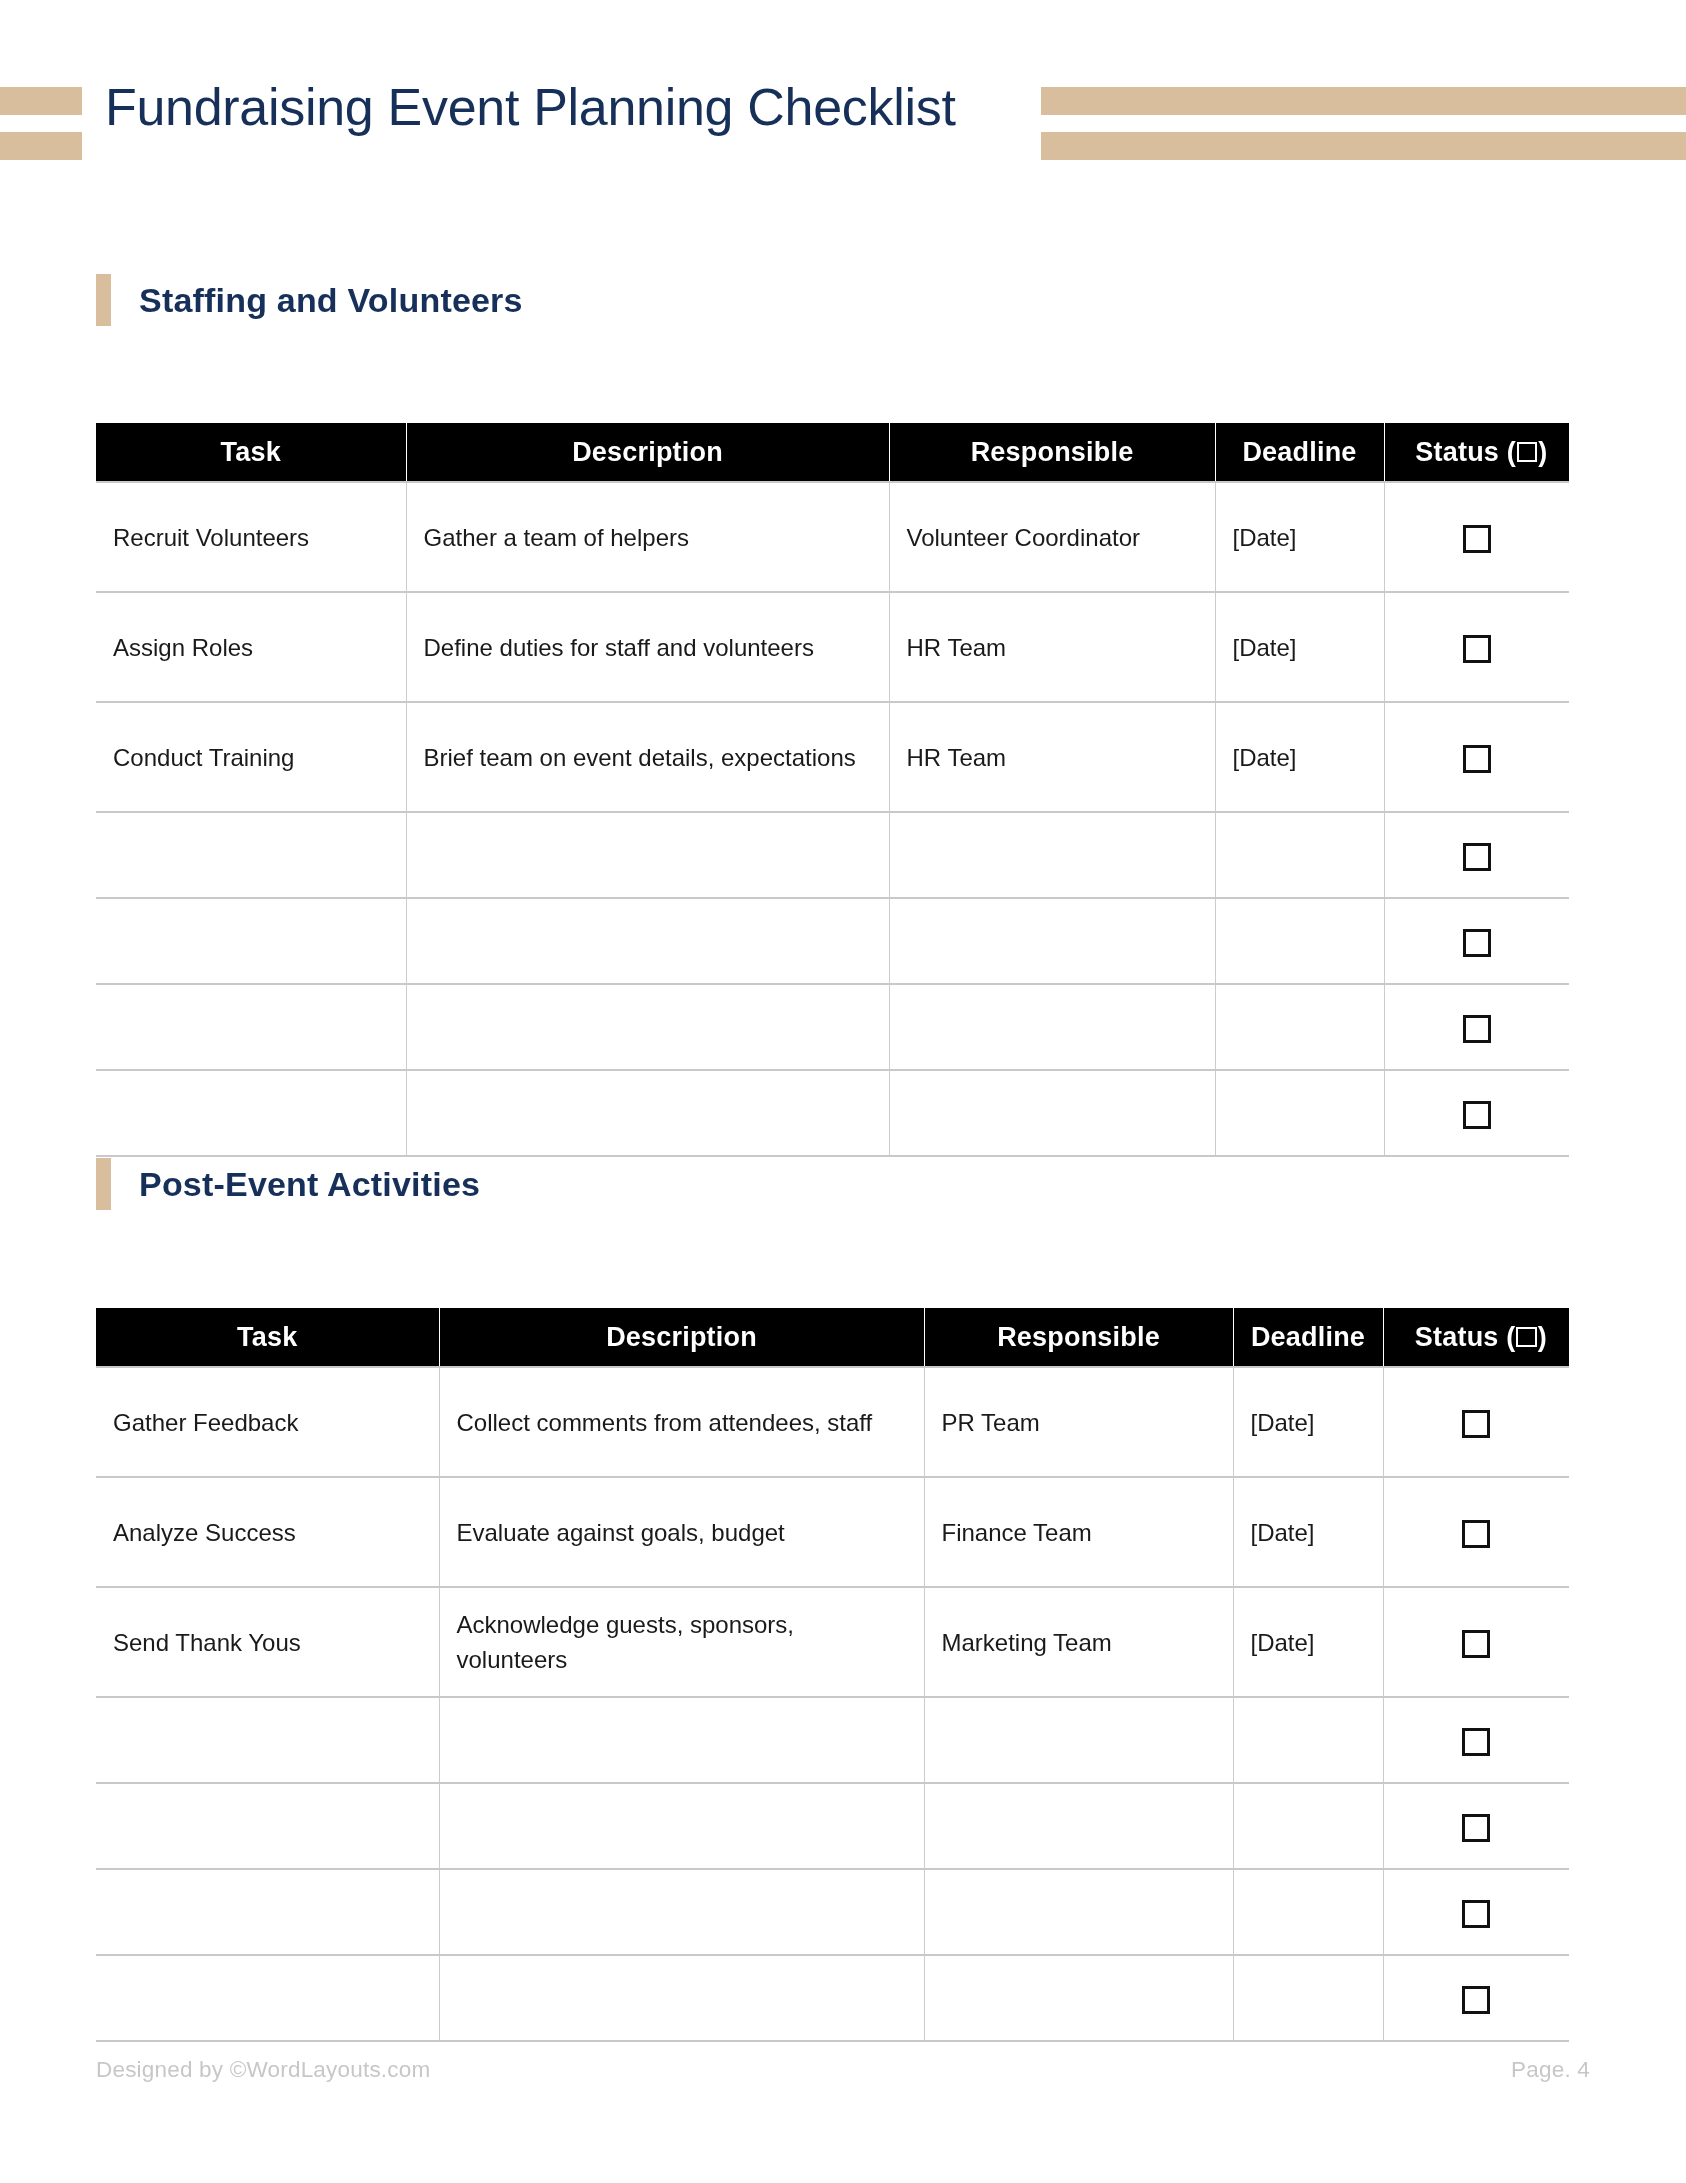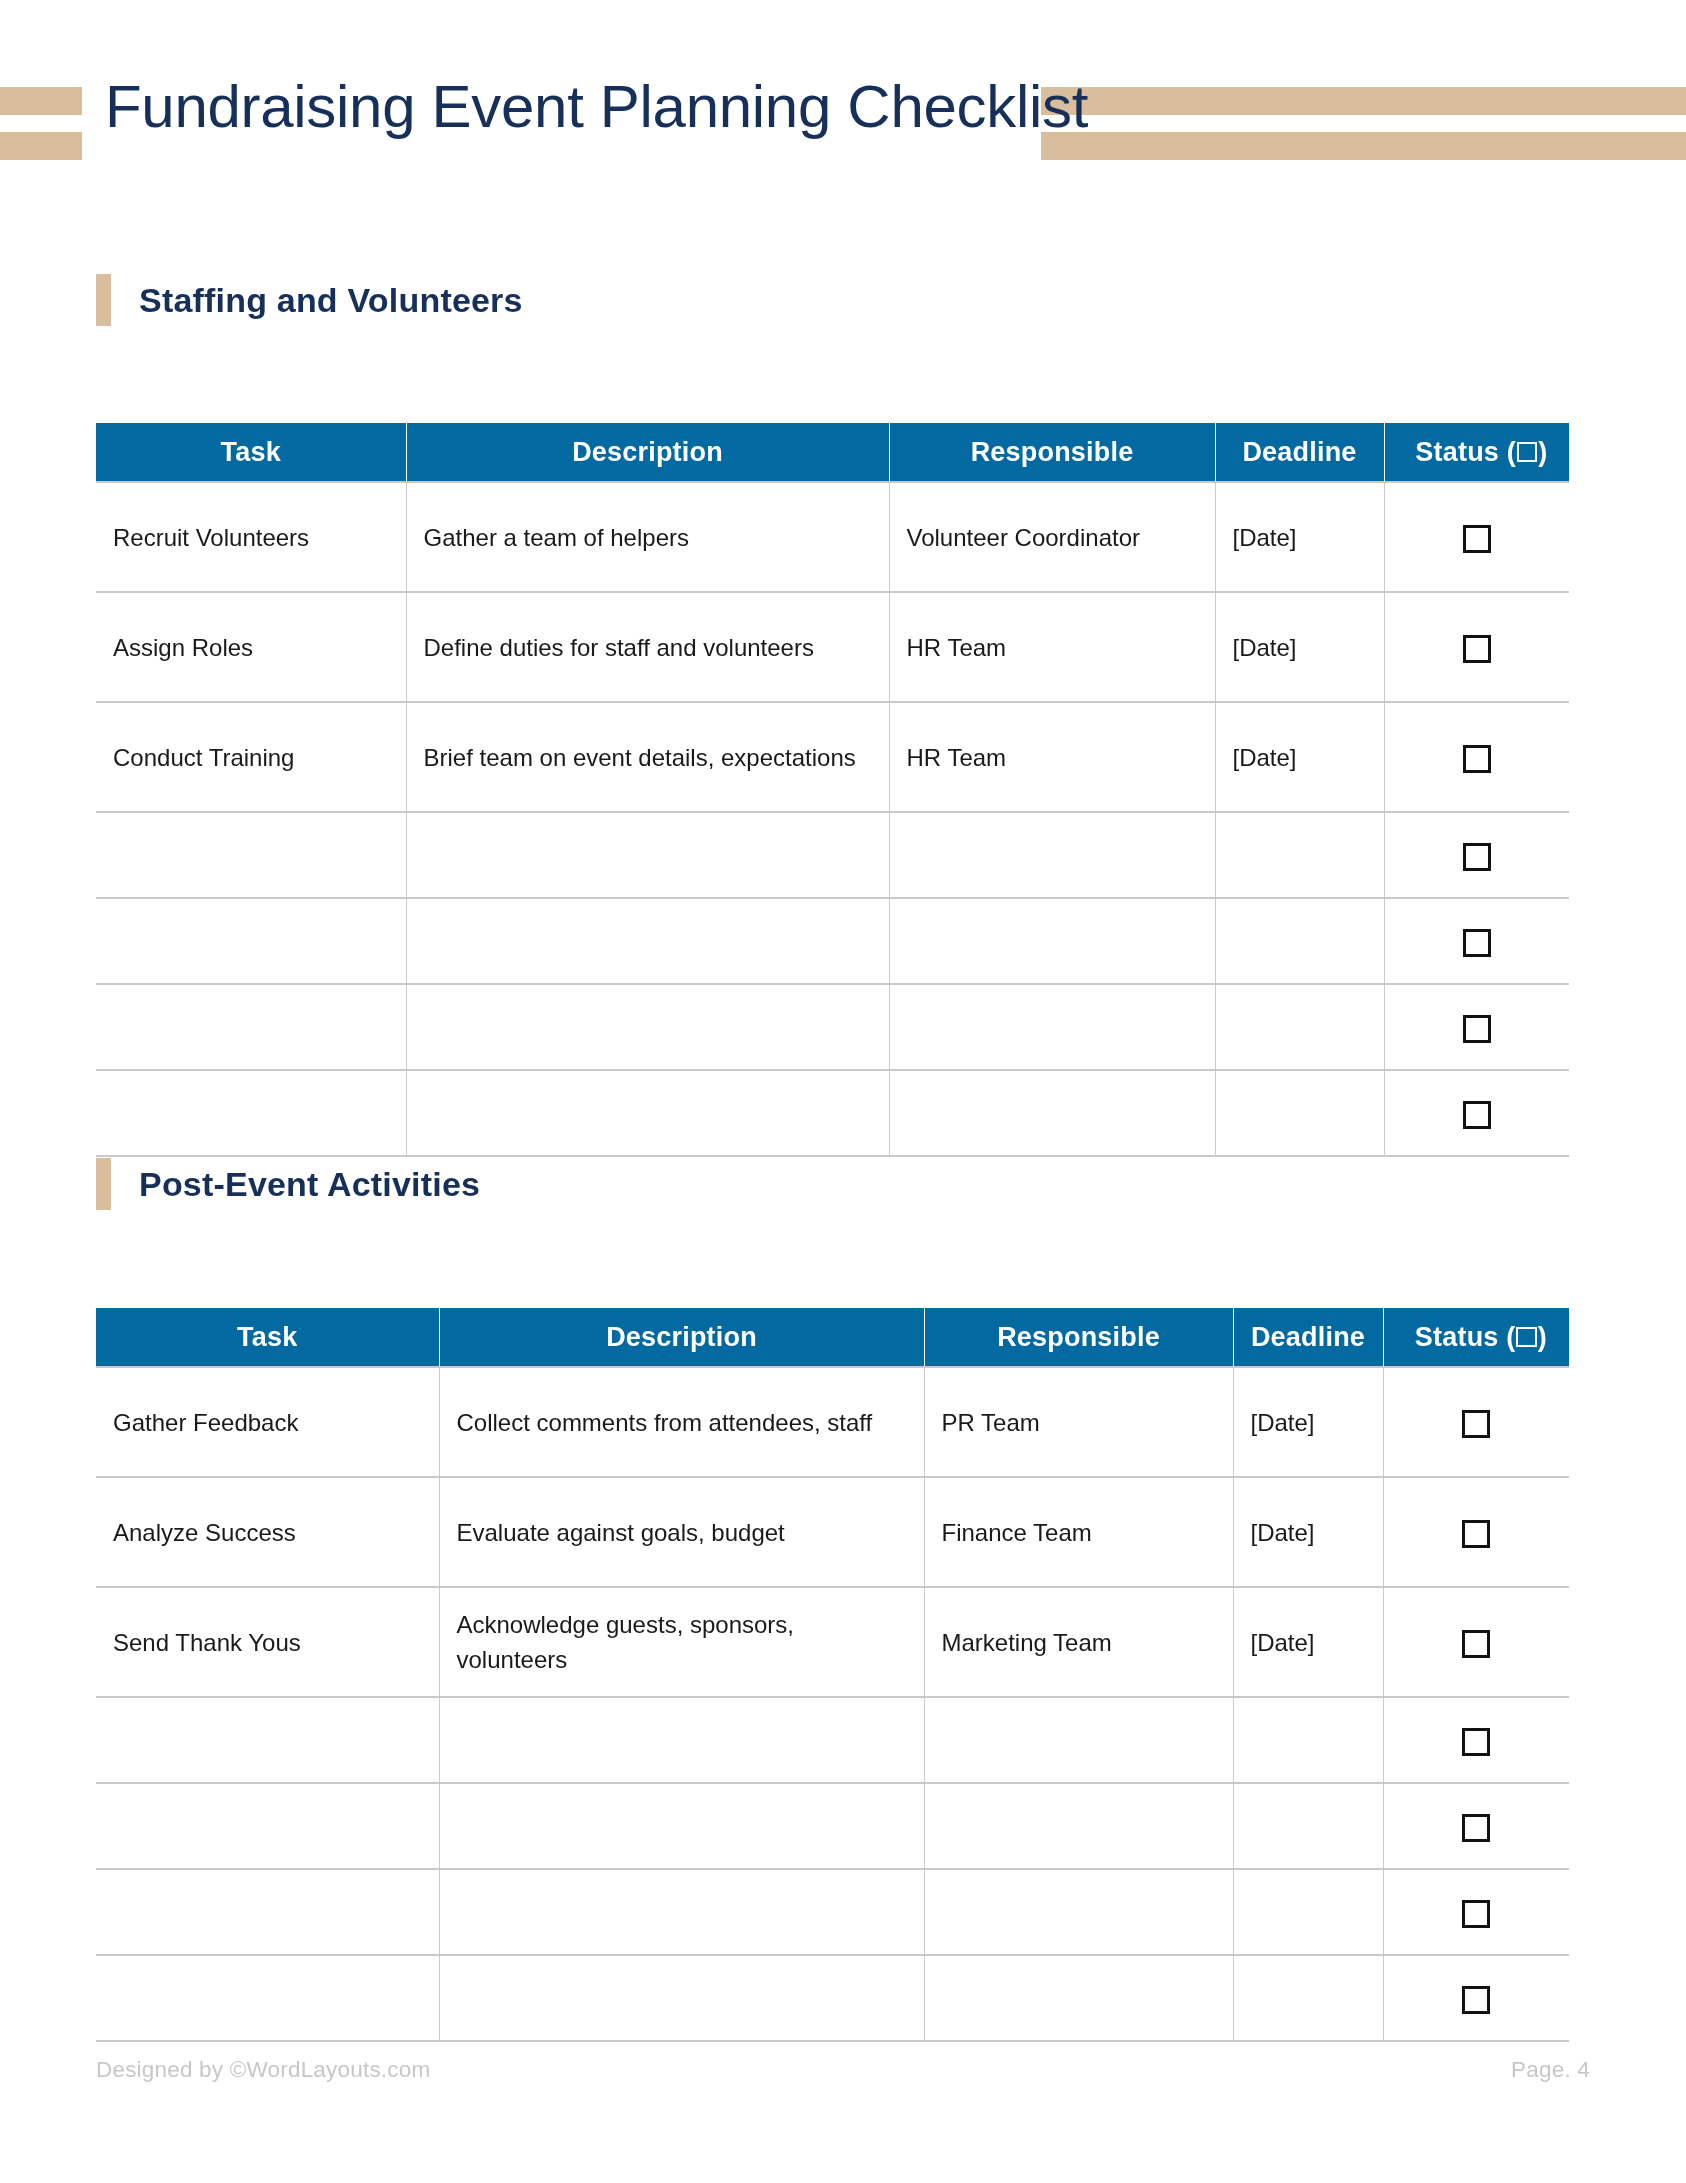--- a/index.html
+++ b/index.html
@@ -47,21 +47,21 @@
     height: 28px;
     background: #D9BE9E;
   }
   .rule-right.top { top: 87px; }
   .rule-right.bottom { top: 132px; }
 
   .doc-title {
     position: absolute;
     left: 105px;
     top: 74px;
-    font-size: 60px;
+    font-size: 52px;
     font-weight: 400;
     letter-spacing: -0.3px;
     color: #17305A;
     line-height: 66px;
     white-space: nowrap;
   }
 
   
   .section-heading {
     position: absolute;
@@ -87,21 +87,21 @@
 
   
   table.checklist {
     position: absolute;
     border-collapse: collapse;
     table-layout: fixed;
     width: 1473px;
     left: 96px;
   }
   table.checklist th {
-    background: #0369a1;
+    background: #000000;
     color: #ffffff;
     font-size: 27px;
     font-weight: bold;
     text-align: center;
     height: 58px;
     padding: 0 5.6px;
     border-left: 1.9px solid #ffffff;
     border-right: 1.9px solid #ffffff;
     vertical-align: middle;
     white-space: nowrap;

